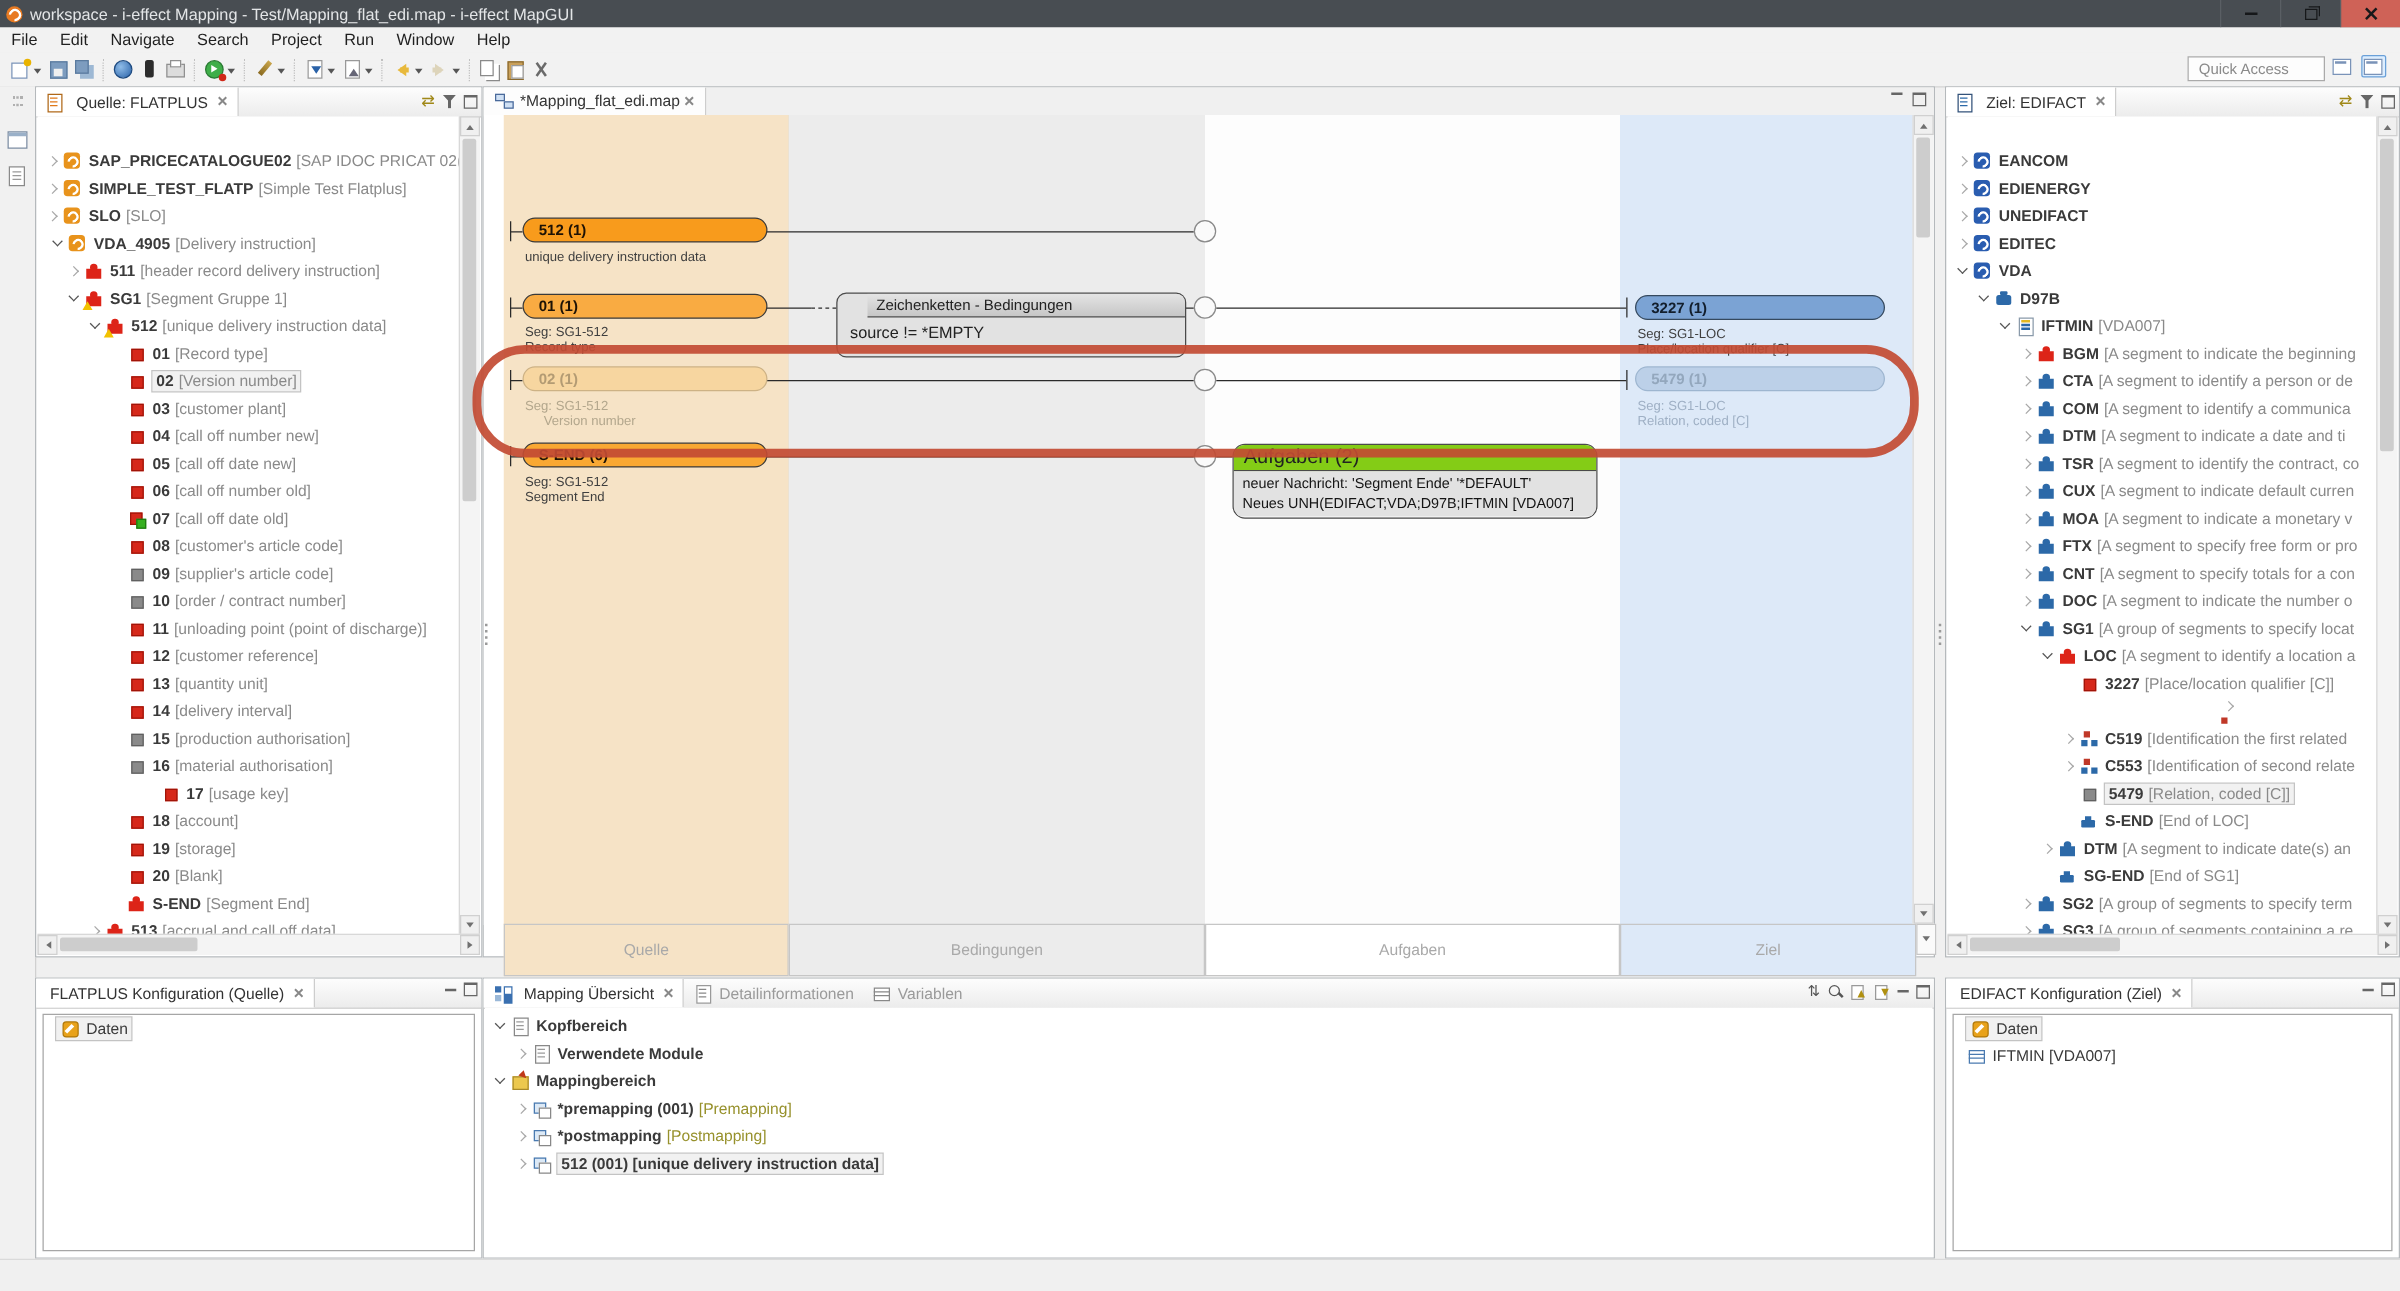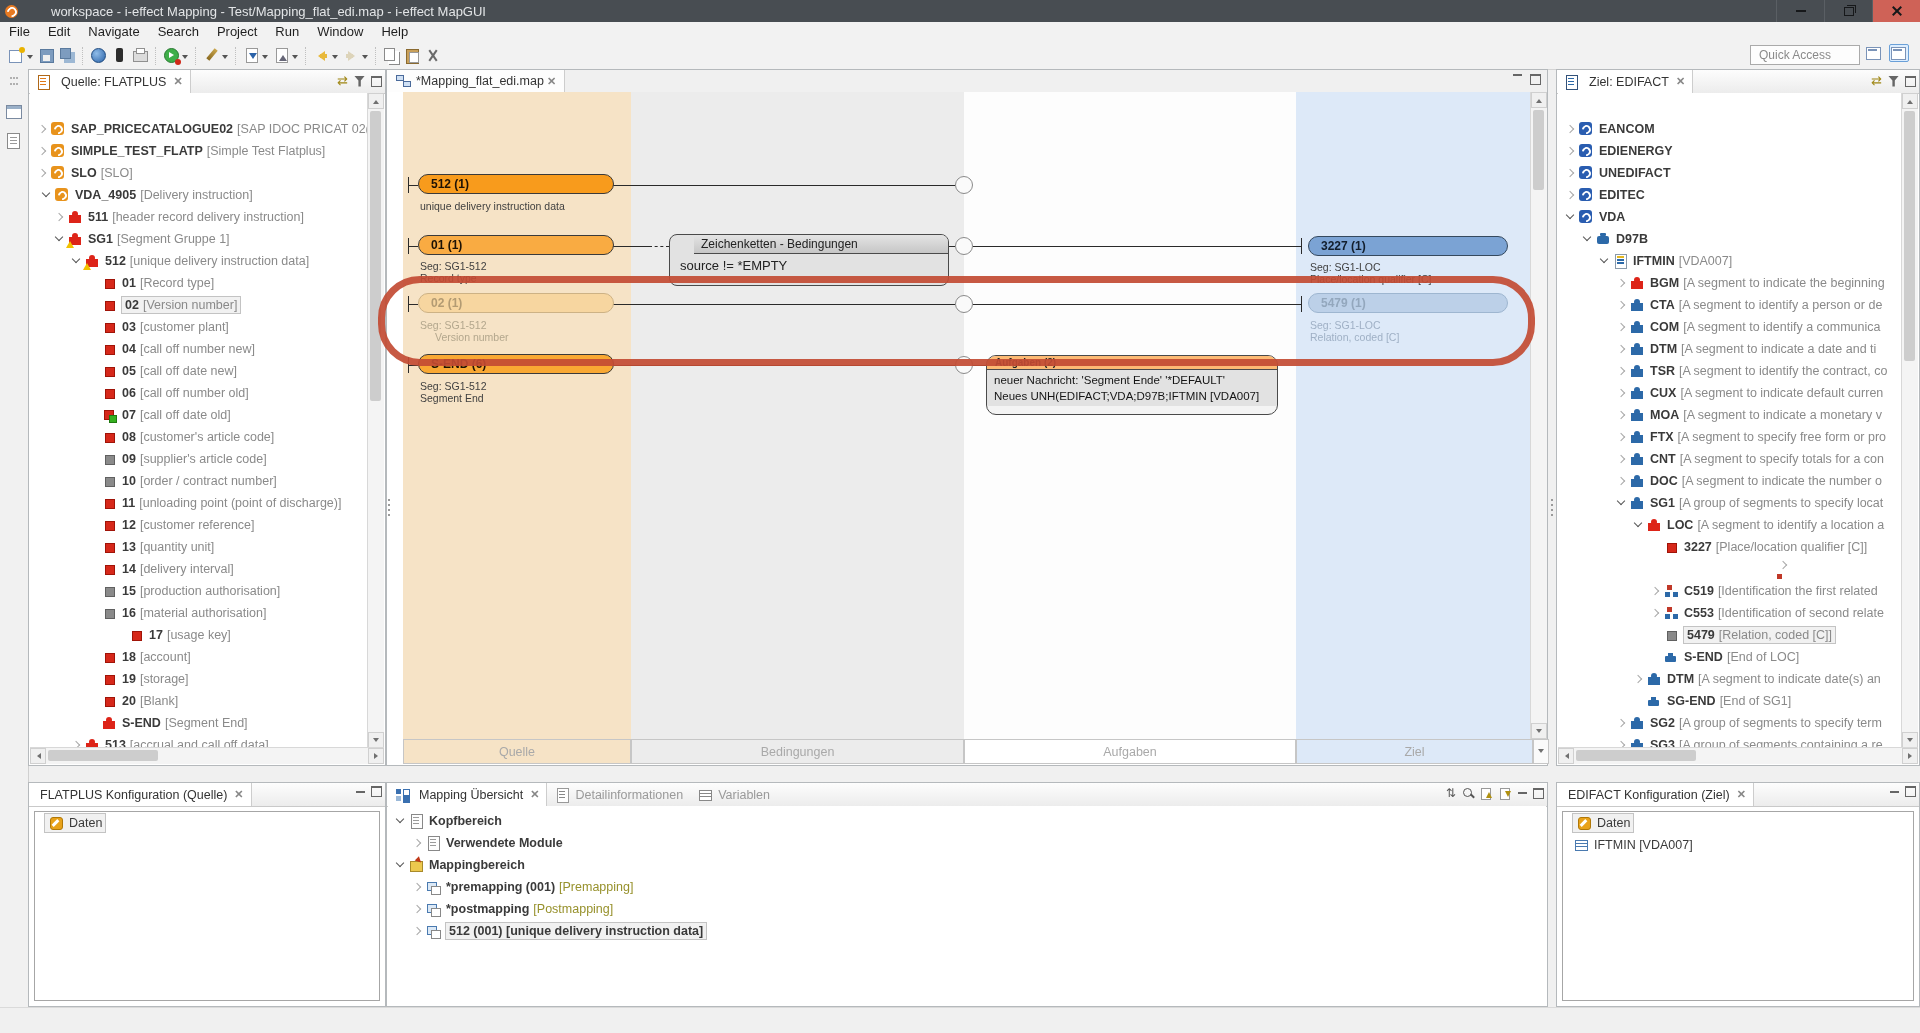--- a/index.html
+++ b/index.html
@@ -1,19 +1,19 @@
 <!DOCTYPE html>
 <html><head>
 <meta charset="utf-8">
 <style>
   html,body{margin:0;padding:0;background:#e8e8e8;font-family:"Liberation Sans",sans-serif;}
   #app{position:relative;width:1920px;height:1033px;background:#f0f0f0;overflow:hidden;font-size:12.5px;color:#333;}
   .abs{position:absolute;}
   
-  #titlebar{position:absolute;left:0;top:0;width:1920px;height:22px;background:#484d52;display:flex;align-items:center;color:#e3e5e7;font-size:13px;gap:27px;}
+  #titlebar{position:absolute;left:0;top:0;width:1920px;height:22px;background:#484d52;display:flex;align-items:center;color:#e3e5e7;font-size:13px;}
   #applogo{width:13px;height:13px;border-radius:50%;background:#e87a22;margin:0 6px 0 5px;position:relative;flex:none;}
   #applogo::after{content:'';position:absolute;left:2px;top:2px;width:6px;height:6px;border:2px solid #fff;border-radius:50%;border-left-color:transparent;transform:rotate(-40deg);}
   #winbtns{position:absolute;right:0;top:0;height:22px;display:flex;}
   .winbtn{width:47px;height:22px;display:flex;align-items:center;justify-content:center;border-left:1px solid #5a5f64;}
   .winbtn.close{background:#cf6257;}
   .glyph-min{width:10px;height:2px;background:#16181a;}
   .glyph-max{width:8px;height:7px;border:1.4px solid #16181a;position:relative;}
   .glyph-max::before{content:'';position:absolute;left:2px;top:-3px;width:8px;height:7px;border:1.4px solid #16181a;border-bottom:none;border-left:none;}
   .glyph-x{position:relative;width:10px;height:10px;}
   .glyph-x::before,.glyph-x::after{content:'';position:absolute;left:4px;top:-1px;width:2px;height:12px;background:#16181a;}
@@ -154,24 +154,24 @@
   .nlabel.fade{color:#b3a78d;}
   .nlabel.fadet{color:#9fb0c5;}
   .hl{position:absolute;height:0;border-top:1.2px solid #2a2a2a;}
   .hl.dash{border-top-style:dashed;}
   .vl{position:absolute;width:0;border-left:1.2px solid #2a2a2a;}
   .circ{position:absolute;width:18px;height:18px;border-radius:50%;background:#fafafa;border:1.4px solid #8a8a8a;box-sizing:border-box;}
   .condbox{position:absolute;border:1.8px solid #4a4a4a;border-radius:8px;overflow:hidden;background:#e2e2e2;}
   .condbox .bt{background:linear-gradient(#e4e4e4,#c6c6c6);border-bottom:1.4px solid #4a4a4a;padding:2px 7px;font-size:12px;color:#222;margin-left:24px;}
   .condbox .bb{padding:4px 10px;font-size:13px;color:#222;}
   .taskbox{position:absolute;border:1.6px solid #4a4a4a;border-radius:10px;overflow:hidden;background:#f4f4f4;}
-  .taskbox .bt{padding:1px 8px;font-size:10px;color:#222;border-bottom:1.4px solid #4a4a4a;background:#fdba74;font-weight:bold;}
+  .taskbox .bt{padding:1px 8px;font-size:16px;color:#222;border-bottom:1.4px solid #4a4a4a;background:#84cc16;}
   .taskbox .bb{background:#e2e2e2;padding:2px 7px;font-size:11.5px;color:#151515;line-height:16px;white-space:nowrap;}
   #edfooter{position:absolute;left:0;bottom:1px;height:25px;}
-  .fcell{position:absolute;top:0;height:25px;border:1px solid #c6c6c6;box-sizing:border-box;display:flex;align-items:center;justify-content:center;color:#a9a9a9;font-size:12.5px;}
+  .fcell{position:absolute;top:0;height:42px;border:1px solid #c6c6c6;box-sizing:border-box;display:flex;align-items:center;justify-content:center;color:#a9a9a9;font-size:12.5px;}
   #fdrop{position:absolute;width:16px;height:25px;border:1px solid #c6c6c6;box-sizing:border-box;background:#fafafa;display:flex;align-items:center;justify-content:center;}
   
   #annotation{position:absolute;left:378px;top:276px;width:1143px;height:76px;border:7px solid #c24b33;border-radius:42px;opacity:.92;pointer-events:none;z-index:50;}
   
   .btab{display:flex;align-items:center;height:23px;padding:0 7px;color:#9a9a9a;}
   .sash-grip{position:absolute;width:6px;height:22px;}
   .sash-grip::before{content:'';position:absolute;left:2px;top:2px;width:2px;height:2px;background:#9a9a9a;box-shadow:0 5px 0 #9a9a9a,0 10px 0 #9a9a9a,0 15px 0 #9a9a9a;}
   .ic-mag{width:12px;height:12px;position:relative;}
   .ic-mag::before{content:'';position:absolute;left:1px;top:1px;width:7px;height:7px;border:1.6px solid #555;border-radius:50%;}
   .ic-mag::after{content:'';position:absolute;left:8px;top:8px;width:5px;height:1.8px;background:#555;transform:rotate(45deg);}

